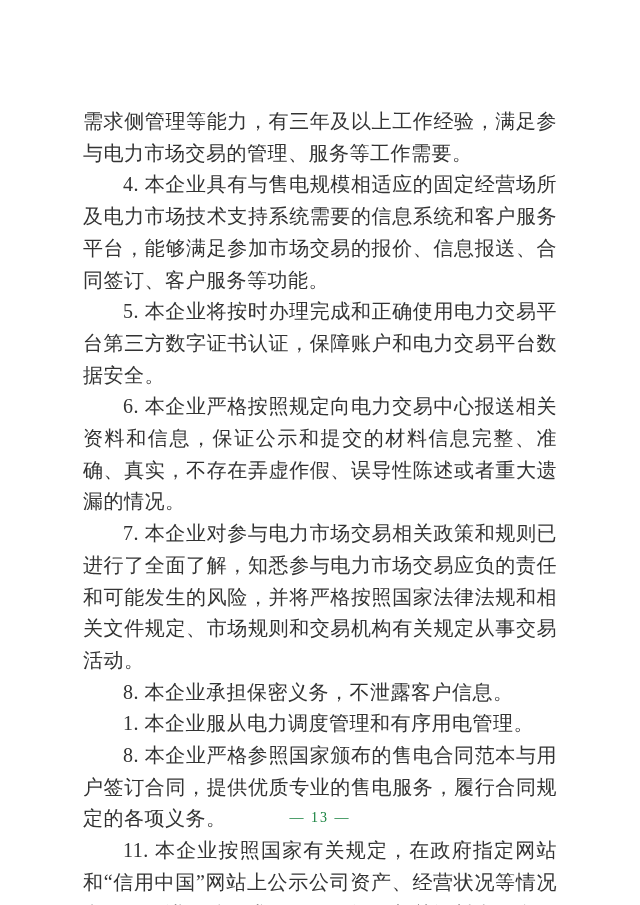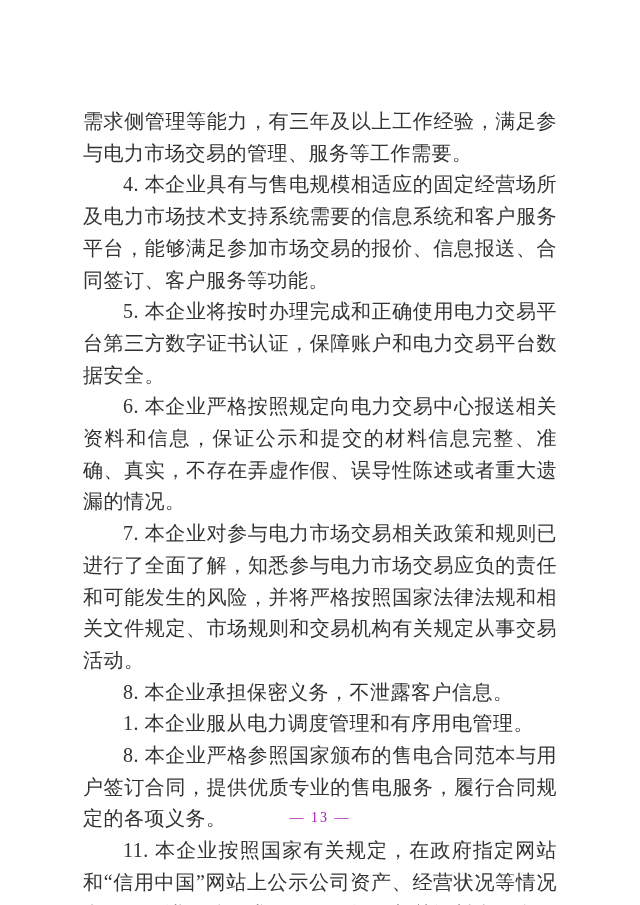--- a/index.html
+++ b/index.html
@@ -33,21 +33,21 @@
   .doc-text p.indent {
     text-indent: 40px;
   }
   .page-number {
     position: absolute;
     left: 0;
     top: 810px;
     width: 640px;
     text-align: center;
     font-size: 14px;
-    color: #a21caf;
+    color: #15803d;
     letter-spacing: 2px;
   }
 </style>
 </head>
 <body>
 
 <div class="page">
   <div class="doc-text">
     <p>需求侧管理等能力，有三年及以上工作经验，满足参与电力市场交易的管理、服务等工作需要。</p>
     <p class="indent">4. 本企业具有与售电规模相适应的固定经营场所及电力市场技术支持系统需要的信息系统和客户服务平台，能够满足参加市场交易的报价、信息报送、合同签订、客户服务等功能。</p>

